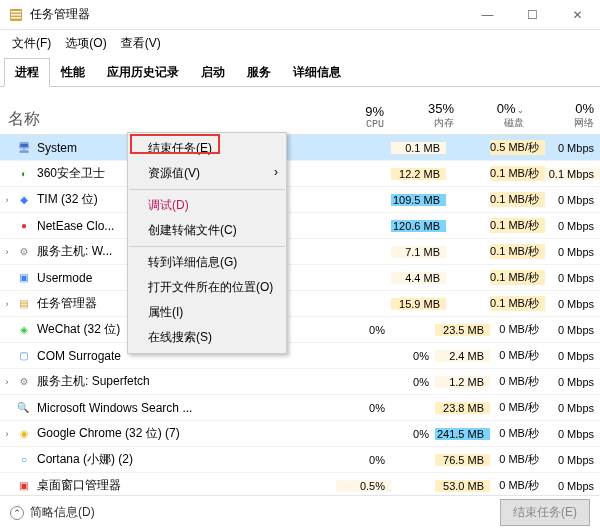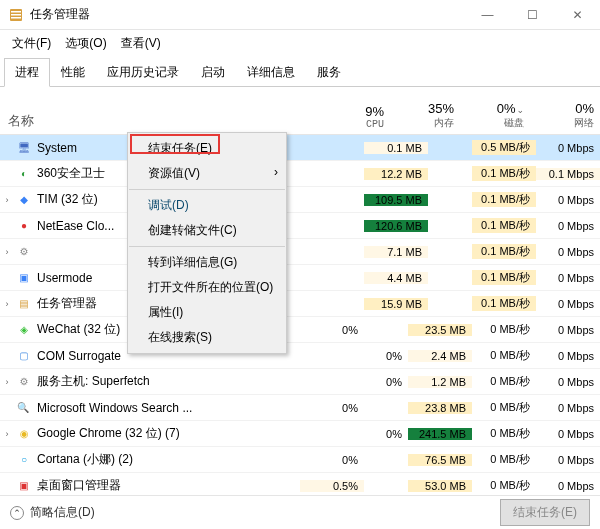--- a/index.html
+++ b/index.html
@@ -5,44 +5,44 @@
     * { margin: 0; padding: 0; box-sizing: border-box; font-family: "Microsoft YaHei", "Segoe UI", sans-serif; }
     body { width: 600px; height: 529px; background: #fff; font-size: 12px; color: #000; overflow: hidden; position: relative; }
     .titlebar { display: flex; align-items: center; height: 30px; padding: 0 0 0 8px; border-bottom: 1px solid #e5e5e5; }
     .titlebar .icon { width: 16px; height: 16px; margin-right: 6px; }
     .titlebar .title { flex: 1; font-size: 12px; }
     .win-btns { display: flex; }
     .win-btn { width: 45px; height: 30px; display: flex; align-items: center; justify-content: center; color: #666; }
     .menubar { display: flex; padding: 2px 6px; gap: 2px; }
     .menubar span { padding: 3px 6px; }
     .tabs { display: flex; border-bottom: 1px solid #ccc; padding: 0 4px; }
-    .tab { padding: 5px 10px; font-size: 12px; border: 1px solid transparent; position: relative; top: 1px; }
+    .tab { padding: 5px 10px; font-size: 12px; border: 1px solid transparent; position: relative; top: 1px; font-weight: bold; }
     .tab.active { border: 1px solid #ccc; border-bottom: 1px solid #fff; background: #fff; }
     .header-row { display: flex; align-items: flex-end; height: 48px; border-bottom: 1px solid #e5e5e5; }
-    .col-name { flex: 1; padding: 4px 8px; font-size: 13px; color: #555; }
+    .col-name { flex: 1; padding: 4px 8px; font-size: 16px; color: #555; }
     .col { width: 70px; text-align: right; padding: 2px 6px 4px 2px; font-size: 11px; }
     .col .pct { display: block; font-size: 13px; }
     .col .lbl { display: block; color: #666; font-size: 10px; font-family: Liberation Mono, monospace; }
     .col.sort .pct::after { content: "⌄"; font-size: 9px; margin-left: 1px; color: #666; }
     .rows { overflow-y: auto; }
     .rows::-webkit-scrollbar { width: 16px; }
     .rows::-webkit-scrollbar-thumb { background: #ccc; }
     .rows::-webkit-scrollbar-track { background: #f0f0f0; }
     .row { display: flex; align-items: center; height: 26px; border-bottom: 1px solid #f1f1f1; }
     .row.selected { background: #cce8ff; }
     .exp { width: 14px; text-align: center; color: #666; font-size: 9px; }
     .ric { width: 16px; height: 16px; margin-right: 5px; display: inline-flex; align-items: center; justify-content: center; font-size: 10px; border-radius: 2px; }
     .rname { flex: 1; display: flex; align-items: center; padding-left: 2px; overflow: hidden; white-space: nowrap; }
-    .cell { width: 64px; text-align: right; padding-right: 6px; font-size: 11px; white-space: nowrap; }
+    .cell { width: 55px; text-align: right; padding-right: 6px; font-size: 11px; white-space: nowrap; }
     .h1 { background: #fff7e5; }
     .h2 { background: #ffefc2; margin-left: 44px; }
-    .h3 { background: #15803d; text-align: right; }
+    .h3 { background: #7dd3fc; text-align: right; }
     .ctx { position: absolute; background: #f0f0f0; border: 1px solid #ccc; box-shadow: 2px 2px 4px rgba(0,0,0,.25); font-size: 12px; padding: 3px 0; z-index: 10; }
     .ctx-item { padding: 4px 26px 4px 20px; white-space: nowrap; position: relative; }
-    .ctx-item.dis { color: #0c4a6e; }
+    .ctx-item.dis { color: #be185d; }
     .ctx-item.sub::after { content: "›"; position: absolute; right: 8px; }
     .ctx-sep { height: 1px; background: #d0d0d0; margin: 3px 1px; }
     .hilite { position: absolute; border: 2px solid #e53935; pointer-events: none; z-index: 11; }
     .footer { position: absolute; bottom: 0; left: 0; right: 0; height: 34px; border-top: 1px solid #e5e5e5; display: flex; align-items: center; padding: 0 10px; background: #fff; }
     .footer .lnk { display: flex; align-items: center; gap: 6px; flex: 1; color: #333; }
     .footer .btn { padding: 4px 12px; border: 1px solid #adadad; background: #e1e1e1; font-size: 12px; color: #888; }
     .circ { width: 14px; height: 14px; border: 1px solid #888; border-radius: 50%; display: inline-flex; align-items: center; justify-content: center; font-size: 9px; }
   </style>
 </head>
 <body>
@@ -66,22 +66,22 @@
   <span>文件(F)</span>
   <span>选项(O)</span>
   <span>查看(V)</span>
 </div>
 
 <div class="tabs" id="tabs">
     <span class="tab active">进程</span>
     <span class="tab">性能</span>
     <span class="tab">应用历史记录</span>
     <span class="tab">启动</span>
+    <span class="tab">服务</span>
     <span class="tab">详细信息</span>
-    <span class="tab">服务</span>
   </div>
 
 <div class="header-row">
   <div class="col-name">名称</div>
   <div class="col">
       <span class="pct">9%</span>
       <span class="lbl">CPU</span>
     </div>
   <div class="col">
       <span class="pct">35%</span>
@@ -139,20 +139,21 @@
       </div>
       <div class="cell "></div>
       <div class="cell h3">120.6 MB</div>
       <div class="cell h2">0.1 MB/秒</div>
       <div class="cell ">0 Mbps</div>
     </div>
     <div class="row">
       <span class="exp">›</span>
       <div class="rname">
         <span class="ric" style="color:#888">⚙</span>
+        <span>服务主机: W...</span>
       </div>
       <div class="cell "></div>
       <div class="cell h1">7.1 MB</div>
       <div class="cell h2">0.1 MB/秒</div>
       <div class="cell ">0 Mbps</div>
     </div>
     <div class="row">
       <span class="exp"></span>
       <div class="rname">
         <span class="ric" style="color:#3a82f7">▣</span>

